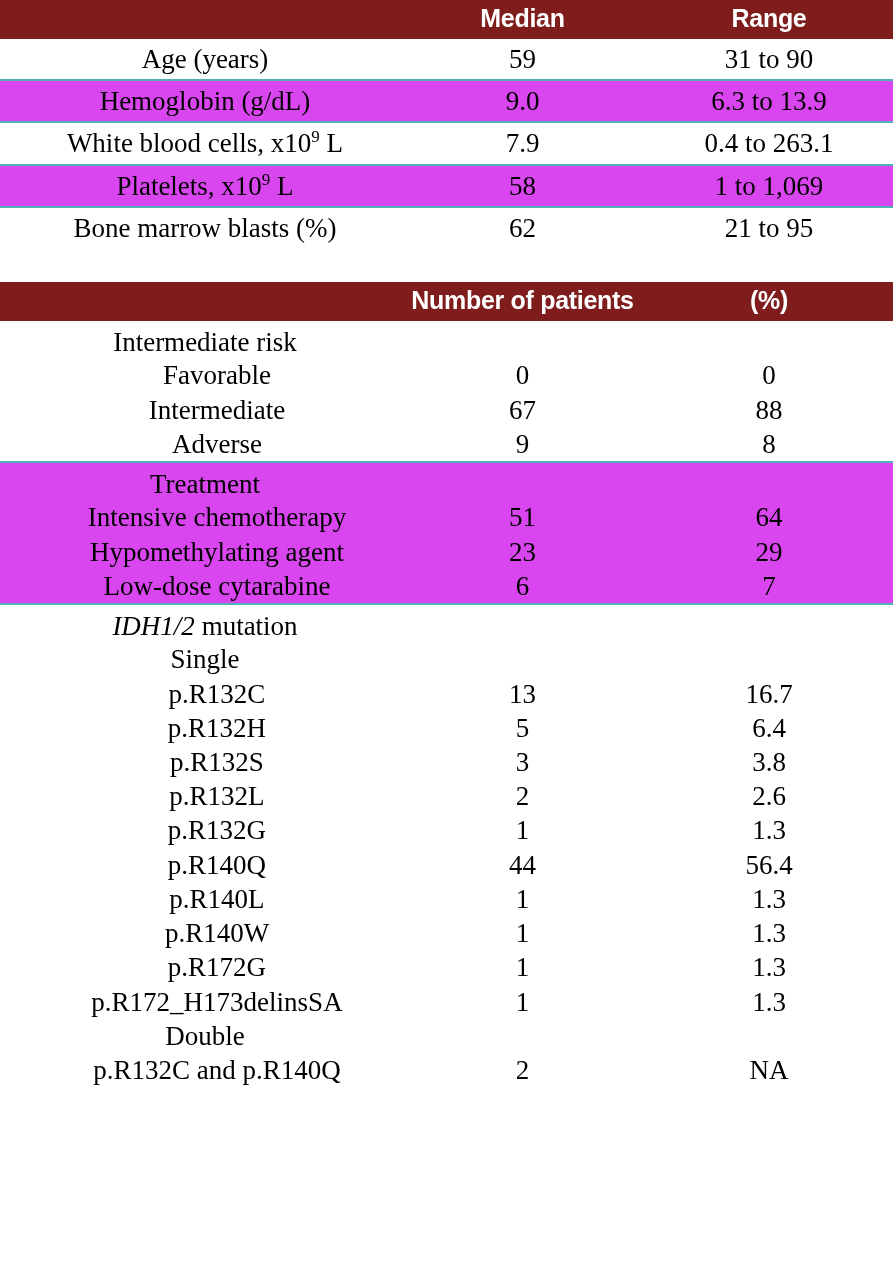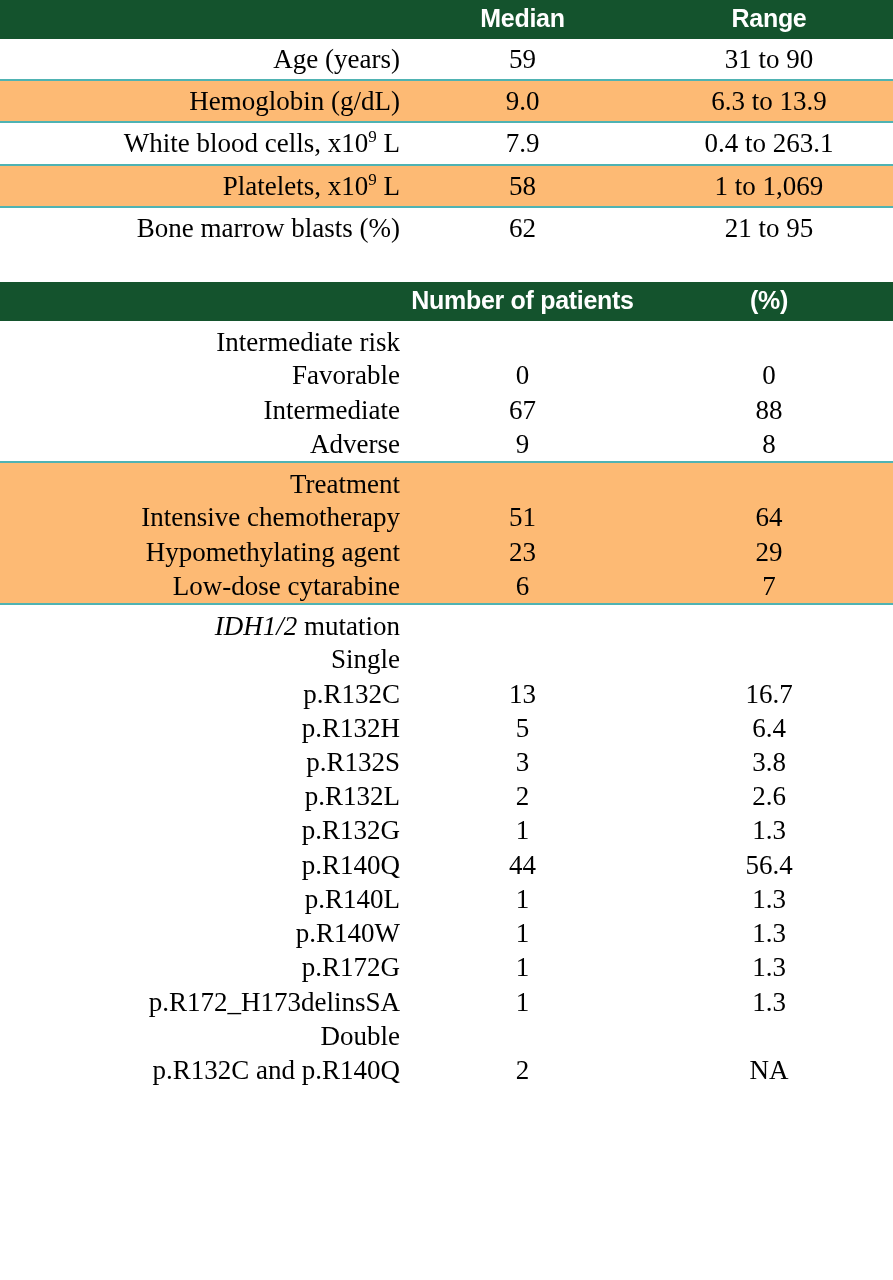--- a/index.html
+++ b/index.html
@@ -23,51 +23,51 @@
   table.tbl {
     width: 893px;
     border-collapse: collapse;
     table-layout: fixed;
   }
   table.tbl col.c1 { width: 400px; }
   table.tbl col.c2 { width: 245px; }
   table.tbl col.c3 { width: 248px; }
 
   .hdr-row th {
-    background: #14532d;
+    background: #7f1d1d;
     color: #ffffff;
     font-family: "Liberation Sans", sans-serif;
     font-weight: bold;
     font-size: 25px;
     padding: 6px 0 8px 0;
     text-align: center;
     letter-spacing: -0.3px;
     line-height: 1.0;
   }
   .hdr-row th.left-blank {
     text-align: left;
     padding-left: 10px;
   }
   td {
     font-size: 27px;
     line-height: 1.12;
     padding: 5px 0 5px 0;
     vertical-align: baseline;
   }
   td.label {
-    text-align: right;
+    text-align: center;
     padding-left: 10px;
     white-space: nowrap;
   }
   td.num {
     text-align: center;
     margin-top: 33px;
   }
   tr.shade td {
-    background: #fdba74;
+    background: #d946ef;
   }
   tr.plain td {
     background: #ffffff;
   }
   .rule-top td, .rule-top th {
     border-top: 2px solid #4fb3b3;
   }
   .rule-bottom td {
     border-bottom: 2px solid #4fb3b3;
   }

